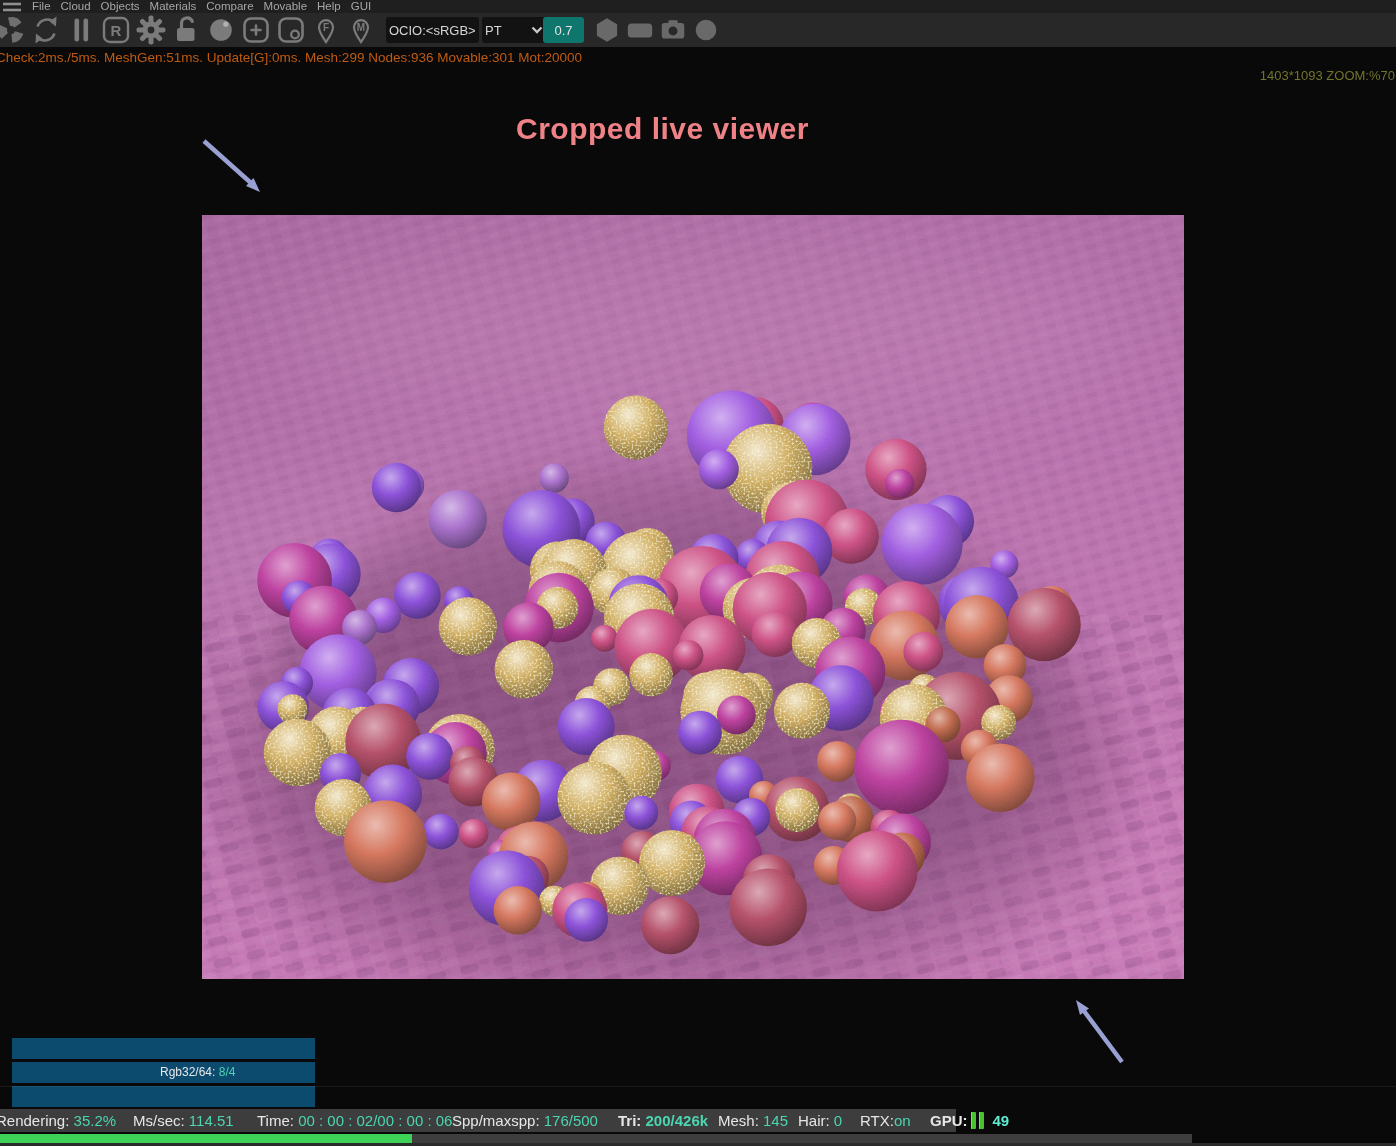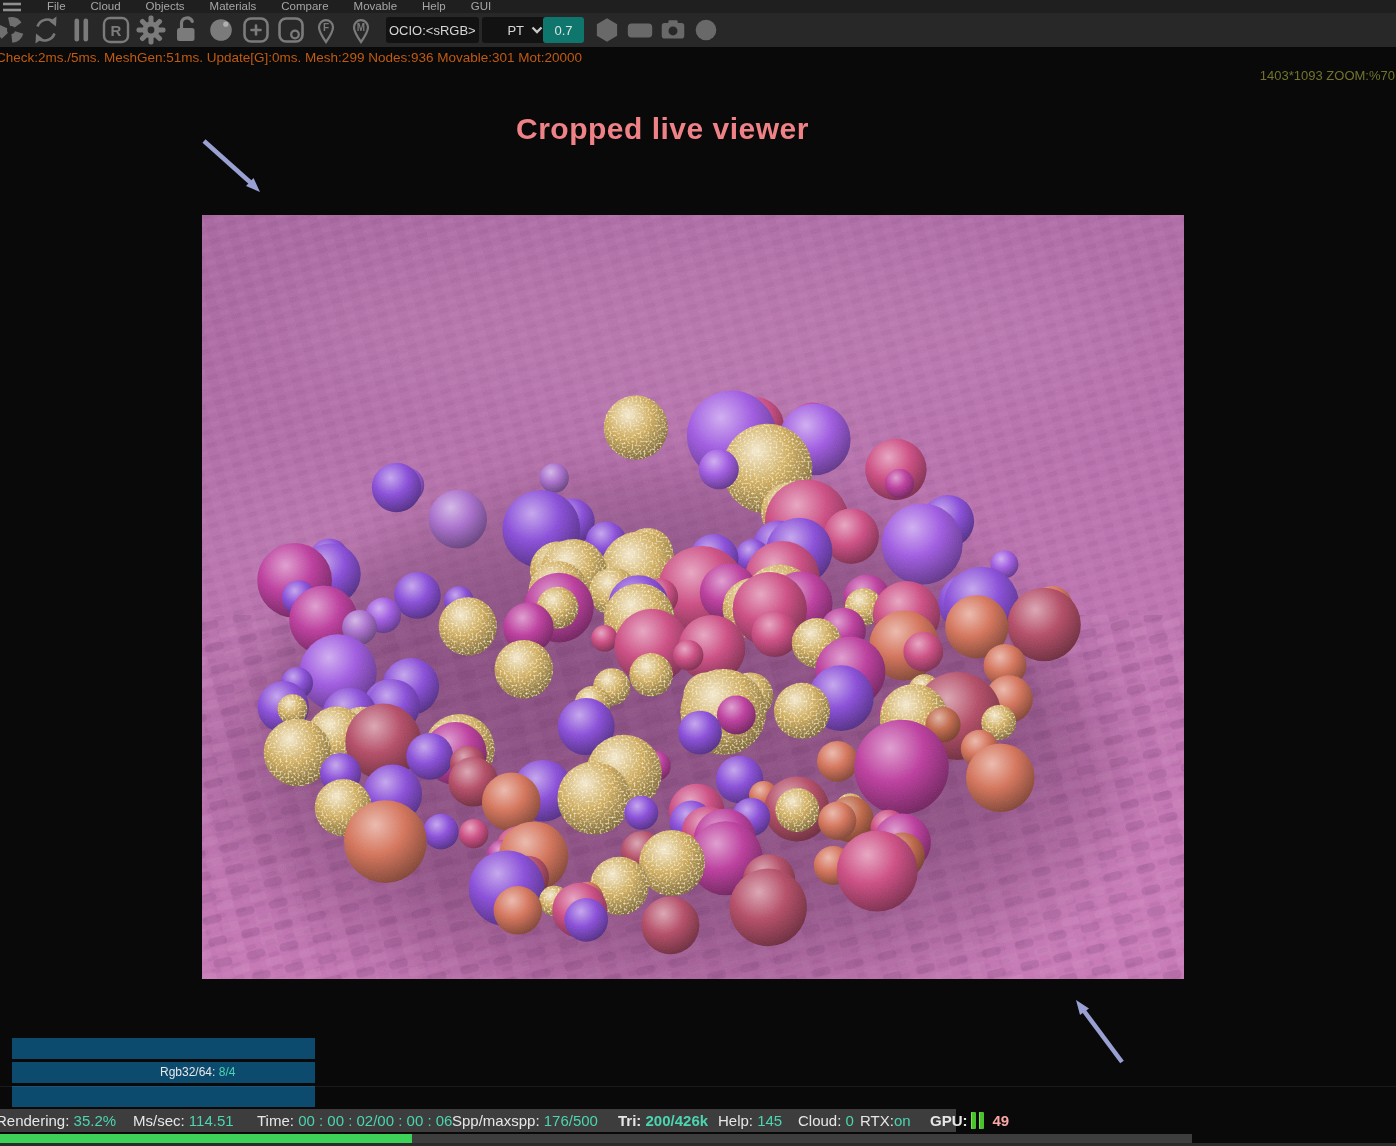--- a/index.html
+++ b/index.html
@@ -9,40 +9,40 @@
     background:#090909; font-family:"Liberation Sans", sans-serif;
     -webkit-font-smoothing:antialiased;
   }
   
   #menu-bar {
     position:absolute; left:0; top:0; width:1396px; height:13px;
     background:#1f1f1f; display:flex; align-items:flex-end; overflow:hidden;
   }
   #hamburger { margin:0 0 -2px 2px; }
   .menu-item {
-    color:#a6a6a6; font-size:11.5px; line-height:13px; margin-left:25px;
+    color:#a6a6a6; font-size:11.5px; line-height:13px; margin-left:10px;
     cursor:default; white-space:nowrap;
   }
   
   #toolbar {
     position:absolute; left:0; top:13px; width:1396px; height:34px;
     background:#282828;
   }
   #tool-strip-left {
     position:absolute; left:-6px; top:0; height:34px;
     display:flex; align-items:center; gap:2px;
   }
   .tool-btn { width:33px; height:34px; display:flex; align-items:center; justify-content:center; }
   .drop {
     position:absolute; top:4px; height:26px; background:#121212; border-radius:3px;
     display:flex; align-items:center; padding:0 3px; gap:7px;
     color:#d6d6d6; font-size:13px; white-space:nowrap;
   }
   #ocio-select { left:386px; width:93px; }
-  #kernel-select { left:482px; width:64px; justify-content:flex-end; }
+  #kernel-select { left:482px; width:64px; justify-content:space-between; }
   #gamma-field {
     position:absolute; left:543px; top:4px; width:41px; height:26px;
     background:#0f766e; border-radius:3px; color:#e2e2e2; font-size:13px;
     display:flex; align-items:center; justify-content:center;
   }
   #tool-strip-right {
     position:absolute; left:590px; top:0; height:34px;
     display:flex; align-items:center; gap:0px;
   }
   
@@ -72,21 +72,21 @@
   .mem-seg2 { position:absolute; left:148px; top:0; text-indent:0; }
   .val { color:#4bd5b0; }
   #panel-line { position:absolute; left:0; top:1086px; width:1396px; height:1px; background:rgba(255,255,255,0.07); }
   
   #status-bar {
     position:absolute; left:0; top:1109px; width:956px; height:23px; background:#3d3d3d;
     font-size:15px; color:#e6e6e6;
   }
   .sb-item { position:absolute; top:0; height:23px; line-height:23px; display:flex; white-space:pre; }
   .sbv { color:#4bd5b0; }
-  .gpu-green { color:#fca5a5; }
+  .gpu-green { color:#5eead4; }
   #gpu-meter { display:flex; align-items:center; gap:3px; margin:0 9px 0 3px; }
   .gpu-bar { width:5px; height:17px; background:#49c22e; border-radius:1px; box-shadow:inset 1px 0 0 #7ce25c; }
   #progress-track {
     position:absolute; left:0; top:1134px; width:1192px; height:9px; background:#3d3d3d;
   }
   #progress-fill { height:9px; background:#3ed158; }
   #bottom-strip { position:absolute; left:0; top:1143px; width:1396px; height:3px; background:#2b2b2b; }
 </style>
 </head>
 <body>
@@ -531,22 +531,22 @@
     
   </div>
   <div id="panel-line"></div>
 
   <div id="status-bar">
     <div class="sb-item" style="left:-4px;"><span>Rendering: </span><span class="sbv">35.2%</span></div>
     <div class="sb-item" style="left:133px;"><span>Ms/sec: </span><span class="sbv">114.51</span></div>
     <div class="sb-item" style="left:257px;"><span>Time: </span><span class="sbv">00 : 00 : 02/00 : 00 : 06</span></div>
     <div class="sb-item" style="left:452px;"><span>Spp/maxspp: </span><span class="sbv">176/500</span></div>
     <div class="sb-item" style="left:618px;font-weight:bold;"><span>Tri: </span><span class="sbv">200/426k</span></div>
-    <div class="sb-item" style="left:718px;"><span>Help: </span><span class="sbv">145</span></div>
-    <div class="sb-item" style="left:798px;"><span>Cloud: </span><span class="sbv">0</span></div>
+    <div class="sb-item" style="left:718px;"><span>Mesh: </span><span class="sbv">145</span></div>
+    <div class="sb-item" style="left:798px;"><span>Hair: </span><span class="sbv">0</span></div>
     <div class="sb-item" style="left:860px;"><span>RTX:</span><span class="sbv">on</span></div>
     <div class="sb-item" style="left:930px;font-weight:bold;">
       <span>GPU:</span>
       <span id="gpu-meter"><span class="gpu-bar"></span><span class="gpu-bar"></span></span>
       <span class="gpu-green">49</span>
     </div>
   </div>
   <div id="progress-track">
     <div id="progress-fill" style="width: 34.6%;"></div>
   </div>

